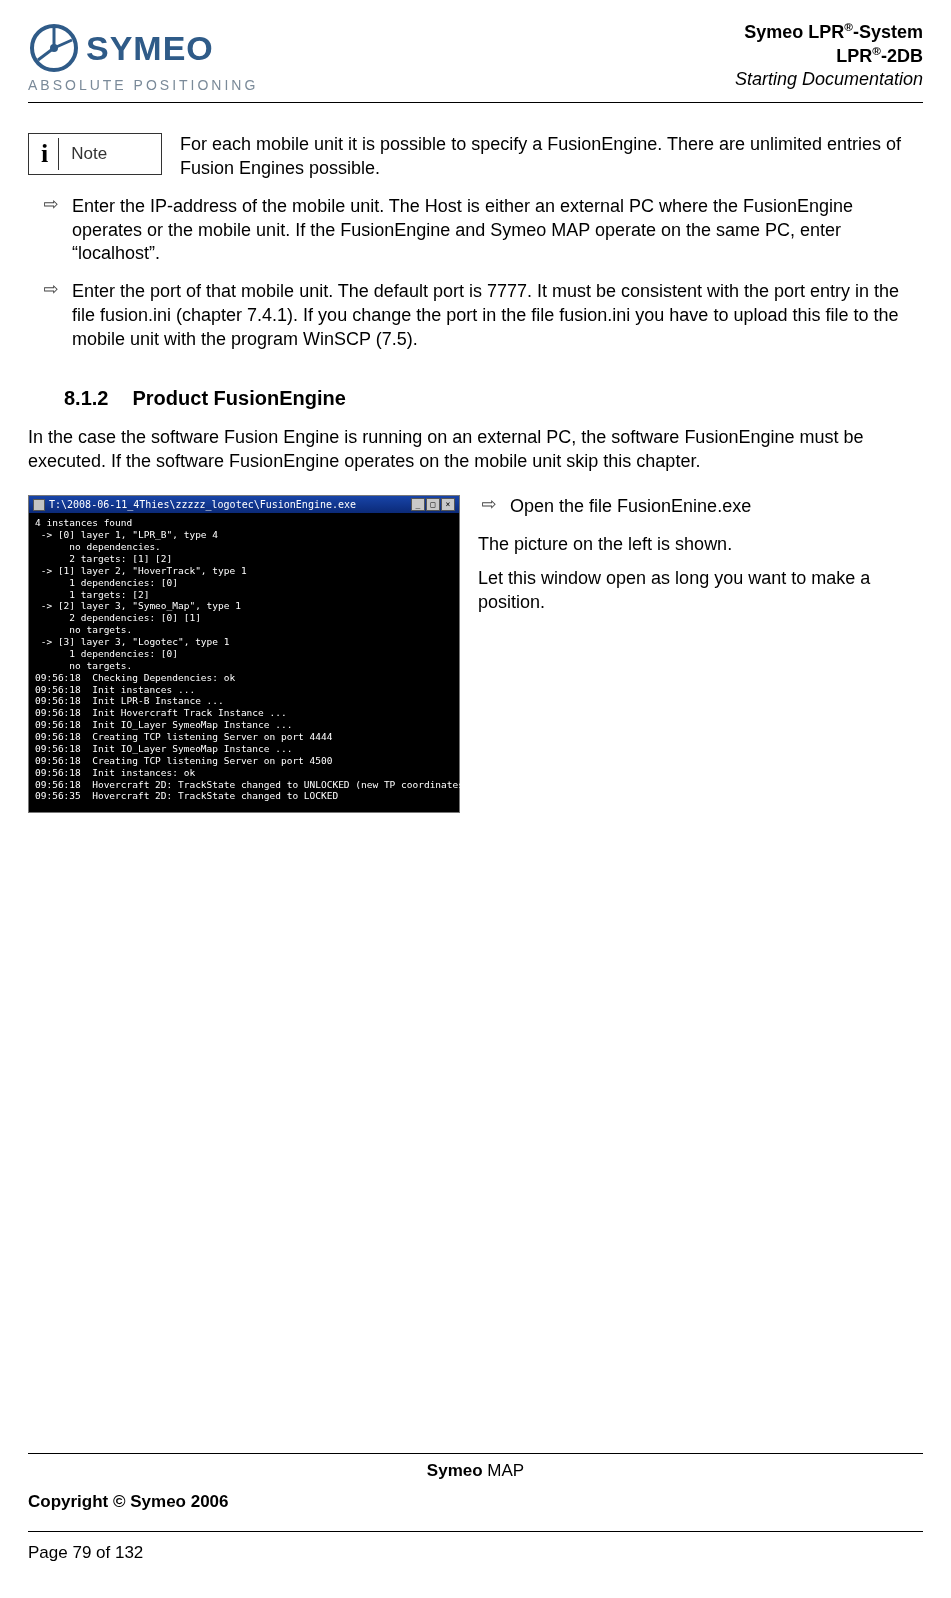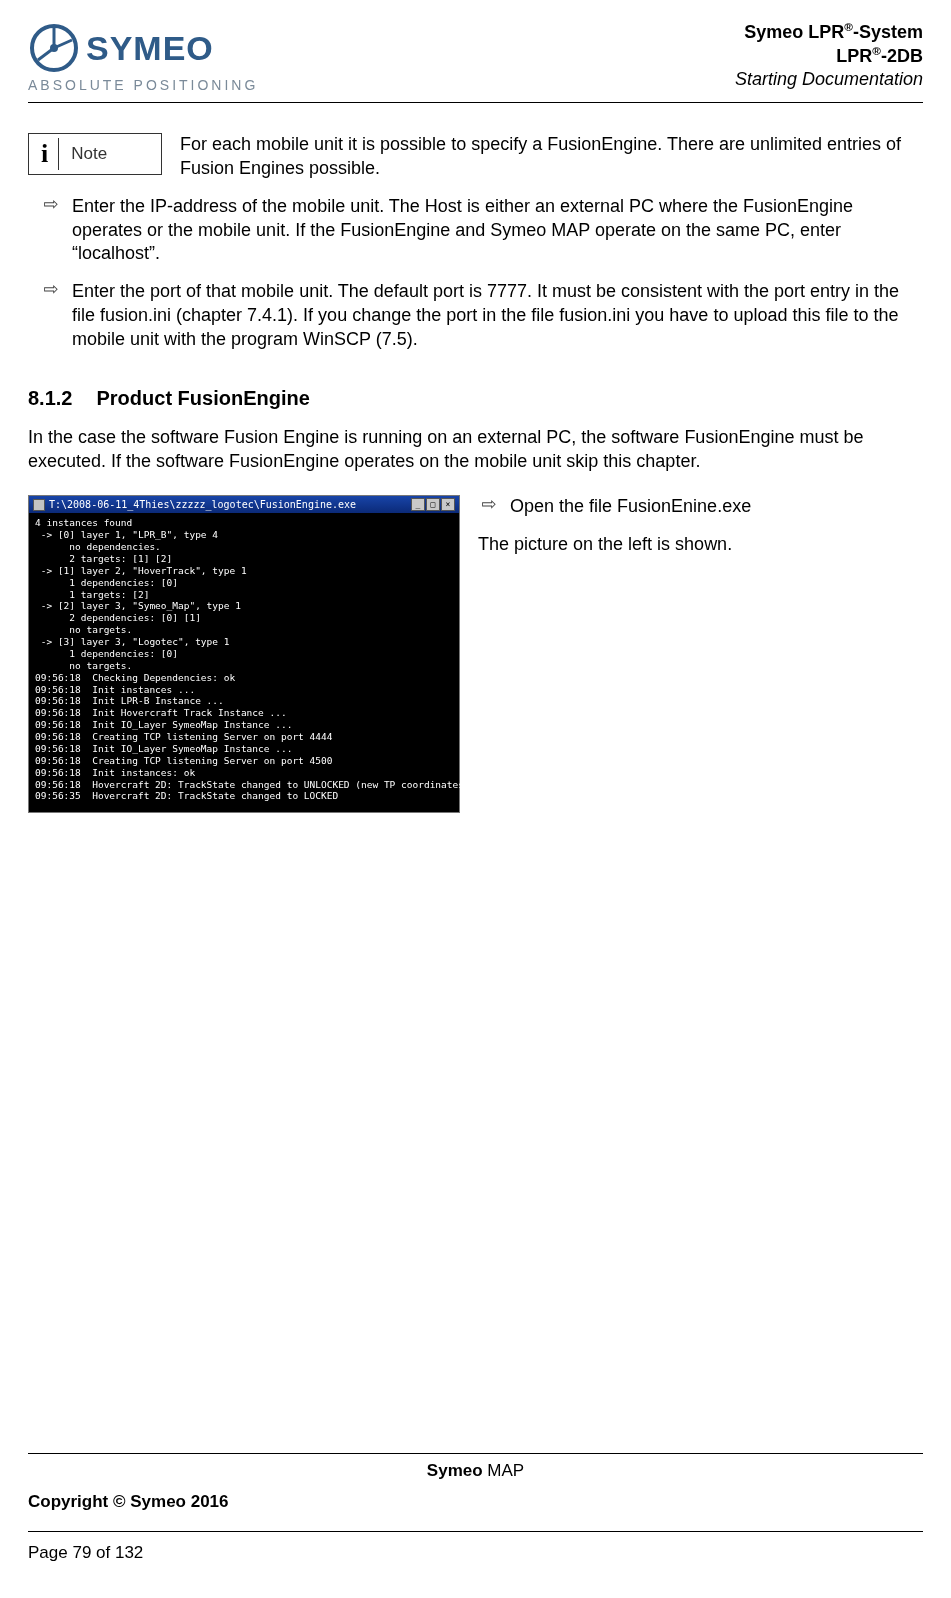--- a/index.html
+++ b/index.html
@@ -44,21 +44,21 @@
   .note-text { padding-top:2px; }
 
   .arrow-item {
     display:flex; align-items:flex-start; gap:10px;
     margin: 0 0 14px 12px;
   }
   .arrow-icon { font-size:18px; color:#444; line-height:1.1; flex:none; width:22px; text-align:center; }
   .arrow-text { }
 
   .section-heading { font-weight:bold; font-size:20px; margin:34px 0 14px 0; }
-  .section-num { margin-right:24px; }
+  .section-num { margin-right:24px;margin-left:36px; }
 
   .body-para { margin: 0 0 18px 0; }
 
   .img-text-row { display:flex; align-items:flex-start; gap:18px; margin-top:22px; }
   .console-shot {
     width:430px; flex:none;
     border:1px solid #777;
     background:#000; color:#fff;
     font-family: "Lucida Console", Consolas, monospace;
     font-size:9.5px; line-height:1.25;
@@ -163,23 +163,24 @@
 09:56:18  Init instances: ok
 09:56:18  Hovercraft 2D: TrackState changed to UNLOCKED (new TP coordinates)
 09:56:35  Hovercraft 2D: TrackState changed to LOCKED</div>
   </div>
   <div class="right-col">
     <div class="arrow-item">
       <span class="arrow-icon">⇨</span>
       <span class="arrow-text">Open the file FusionEnine.exe</span>
     </div>
     <p>The picture on the left is shown.</p>
+    <p>Let this window open as long you want to make a position.</p>
   </div>
 </div>
 
 <div class="footer-wrap">
   <div class="footer-line1">
     <span class="fb">Symeo</span><span> MAP</span>
   </div>
-  <div class="copyright">Copyright © Symeo 2016</div>
+  <div class="copyright">Copyright © Symeo 2006</div>
   <div class="footer-rule2"></div>
   <div class="pagenum">Page 79 of 132</div>
 </div>
 
 </body></html>

